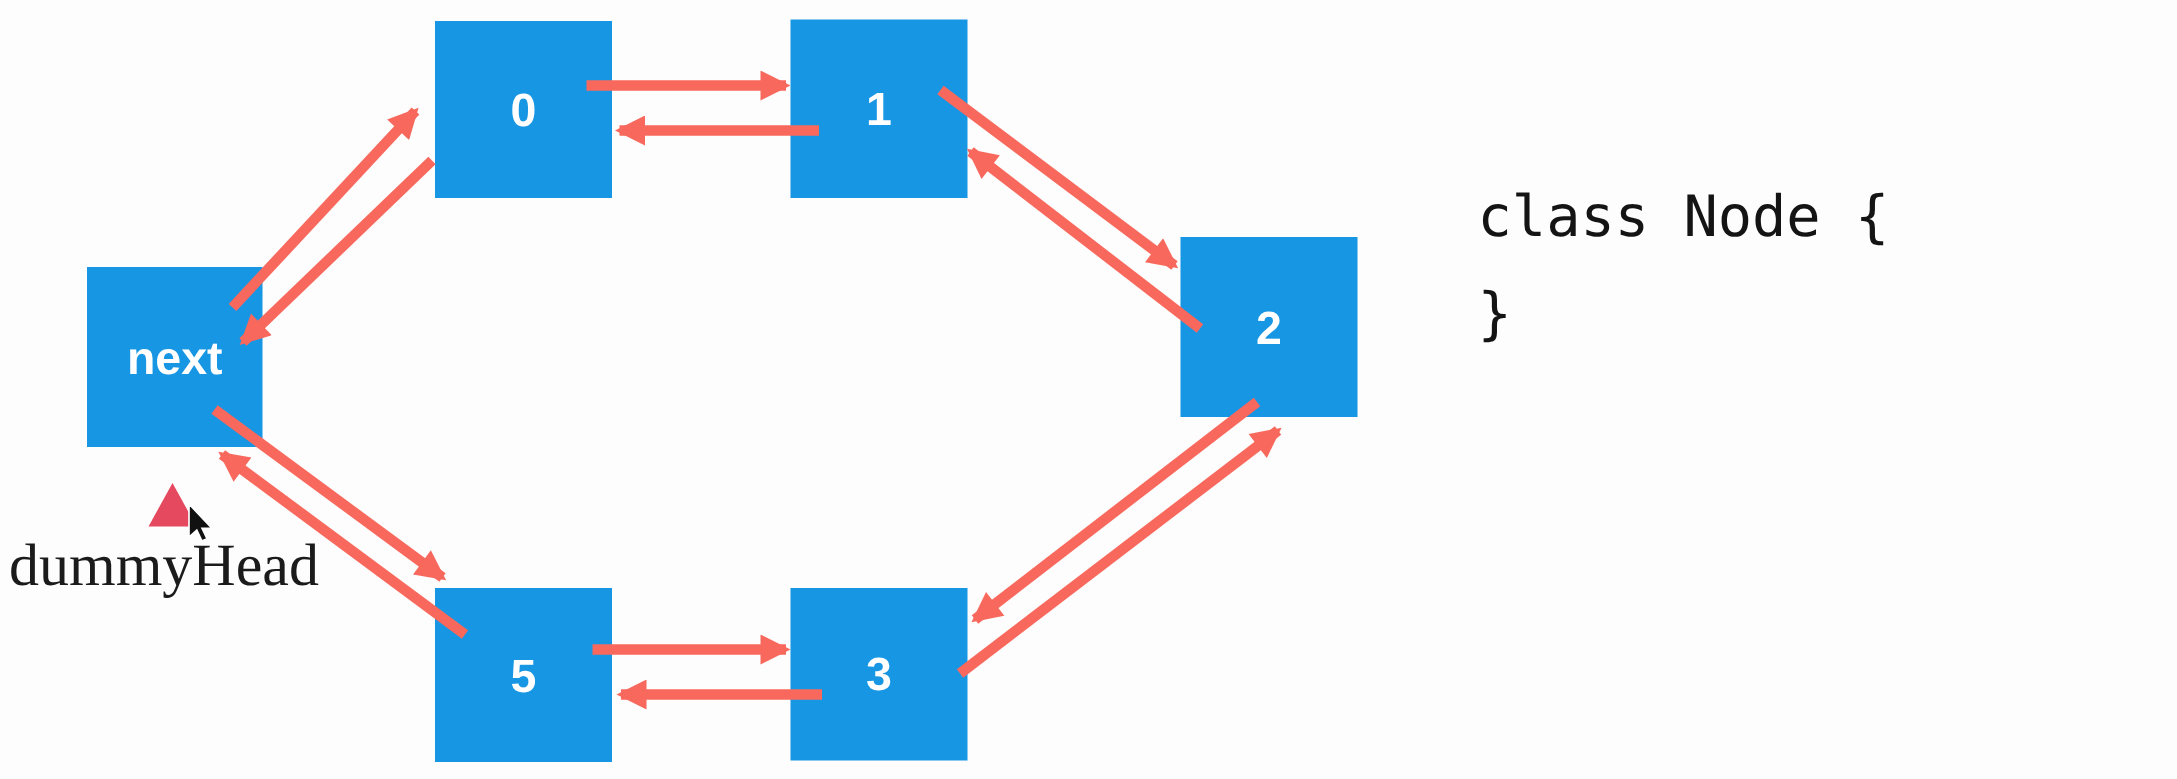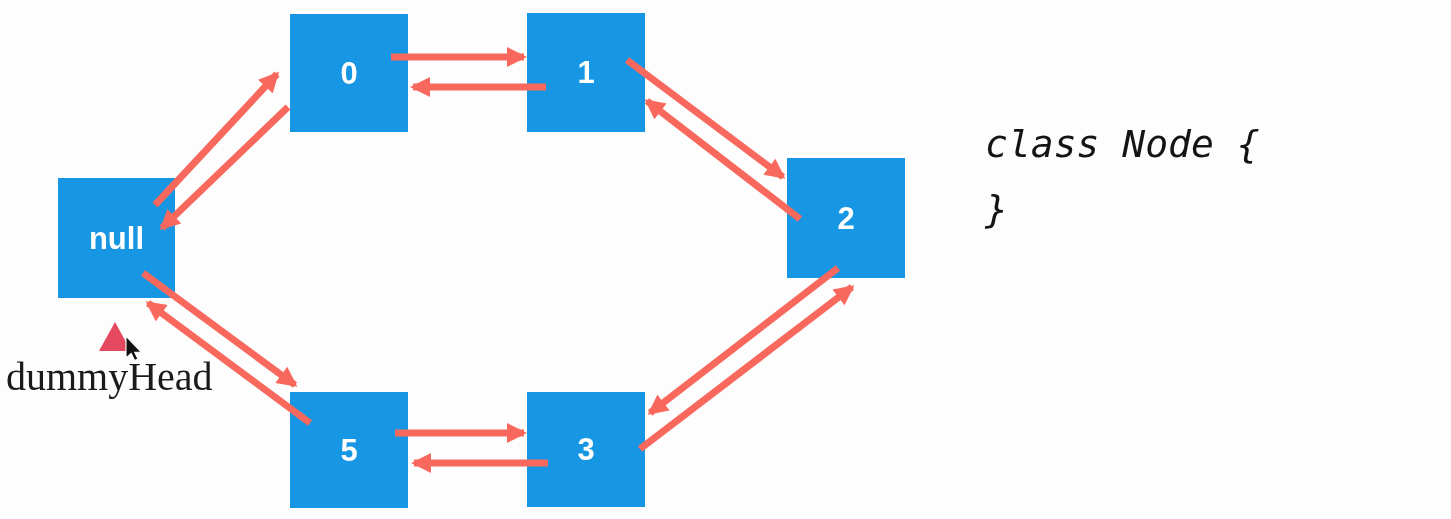--- a/index.html
+++ b/index.html
@@ -27,27 +27,27 @@
     position:absolute;font-size:40px;line-height:1;color:#1b1b1b;z-index:4;
     letter-spacing:0px;
     font-family:Liberation Serif, serif;
   }
   .mouse-cursor{position:absolute;z-index:6;}
   .code-block{
     position:absolute;left:985px;top:112px;margin:0;z-index:2;
     font-family:"DejaVu Sans Mono",monospace;
     font-size:38px;line-height:65px;color:#141414;
   }
-  .code-line{display:block;white-space:pre;font-style:italic;}
+  .code-line{display:block;white-space:pre;}
 </style>
 </head>
 <body>
 
 <div class="node" style="left: 58px; top: 178px; width: 117px; height: 120px;">
-  <span class="node-label">null</span>
+  <span class="node-label">next</span>
 </div>
 <div class="node" style="left: 290px; top: 14px; width: 118px; height: 118px;">
   <span class="node-label">0</span>
 </div>
 <div class="node" style="left: 527px; top: 13px; width: 118px; height: 119px;">
   <span class="node-label">1</span>
 </div>
 <div class="node" style="left: 787px; top: 158px; width: 118px; height: 120px;">
   <span class="node-label">2</span>
 </div>

